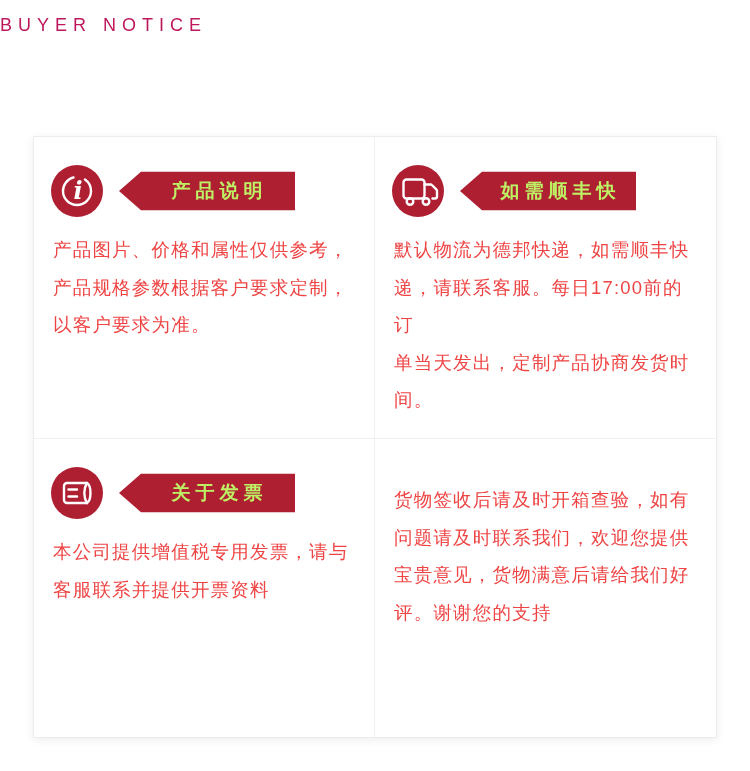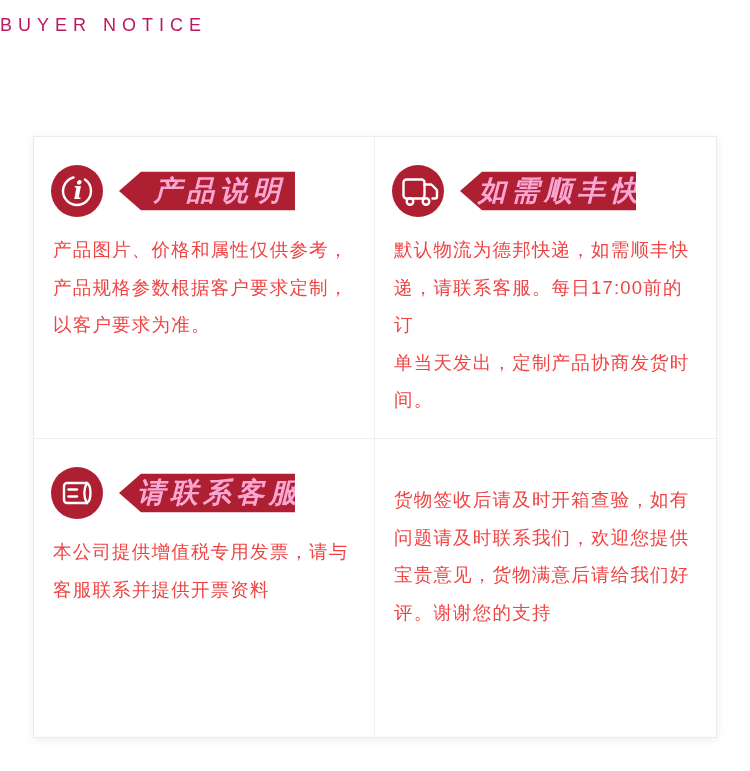--- a/index.html
+++ b/index.html
@@ -68,28 +68,27 @@
   .banner {
     margin-left: 16px;
     width: 176px; height: 40px;
     background: var(--accent);
     clip-path: polygon(0 50%, 12.5% 2%, 100% 2%, 100% 98%, 12.5% 98%);
     display: flex;
     align-items: center;
     justify-content: center;
   }
   .banner-label {
-    color: #f9a8d4;
-    font-size: 28px;
+    color: #bef264;
+    font-size: 19px;
     font-weight: 700;
     letter-spacing: 5px;
     margin-right: -5px;
     padding-left: 20px;
     white-space: nowrap;
-    font-style: italic;
   }
 
   .cell-body {
     margin-top: 14px;
     margin-left: 2px;
     font-size: 18.5px;
     line-height: 37.5px;
     letter-spacing: 1.2px;
     color: #ef4444;
     white-space: pre-line;
@@ -154,21 +153,21 @@
             <g stroke="#ffffff" stroke-width="2.4" fill="none" stroke-linecap="round" stroke-linejoin="round">
               <path d="M36 16 h-20 a3 3 0 0 0 -3 3 v14 a3 3 0 0 0 3 3 h20"></path>
               <path d="M17.5 22.5 h8.5"></path>
               <path d="M17.5 29.5 h8.5"></path>
               <path d="M36 16 c-3.6 5.8 -3.6 14.2 0 20"></path>
               <path d="M36 16 c4.6 2.6 4.6 17.4 0 20"></path>
             </g>
           </svg>
         </span>
         <div class="banner">
-          <span class="banner-label">请联系客服</span>
+          <span class="banner-label">关于发票</span>
         </div>
       </div>
       <div class="cell-body">本公司提供增值税专用发票，请与
 客服联系并提供开票资料</div>
     </div>
 
     <div class="cell">
       <div class="cell-body">货物签收后请及时开箱查验，如有
 问题请及时联系我们，欢迎您提供
 宝贵意见，货物满意后请给我们好

